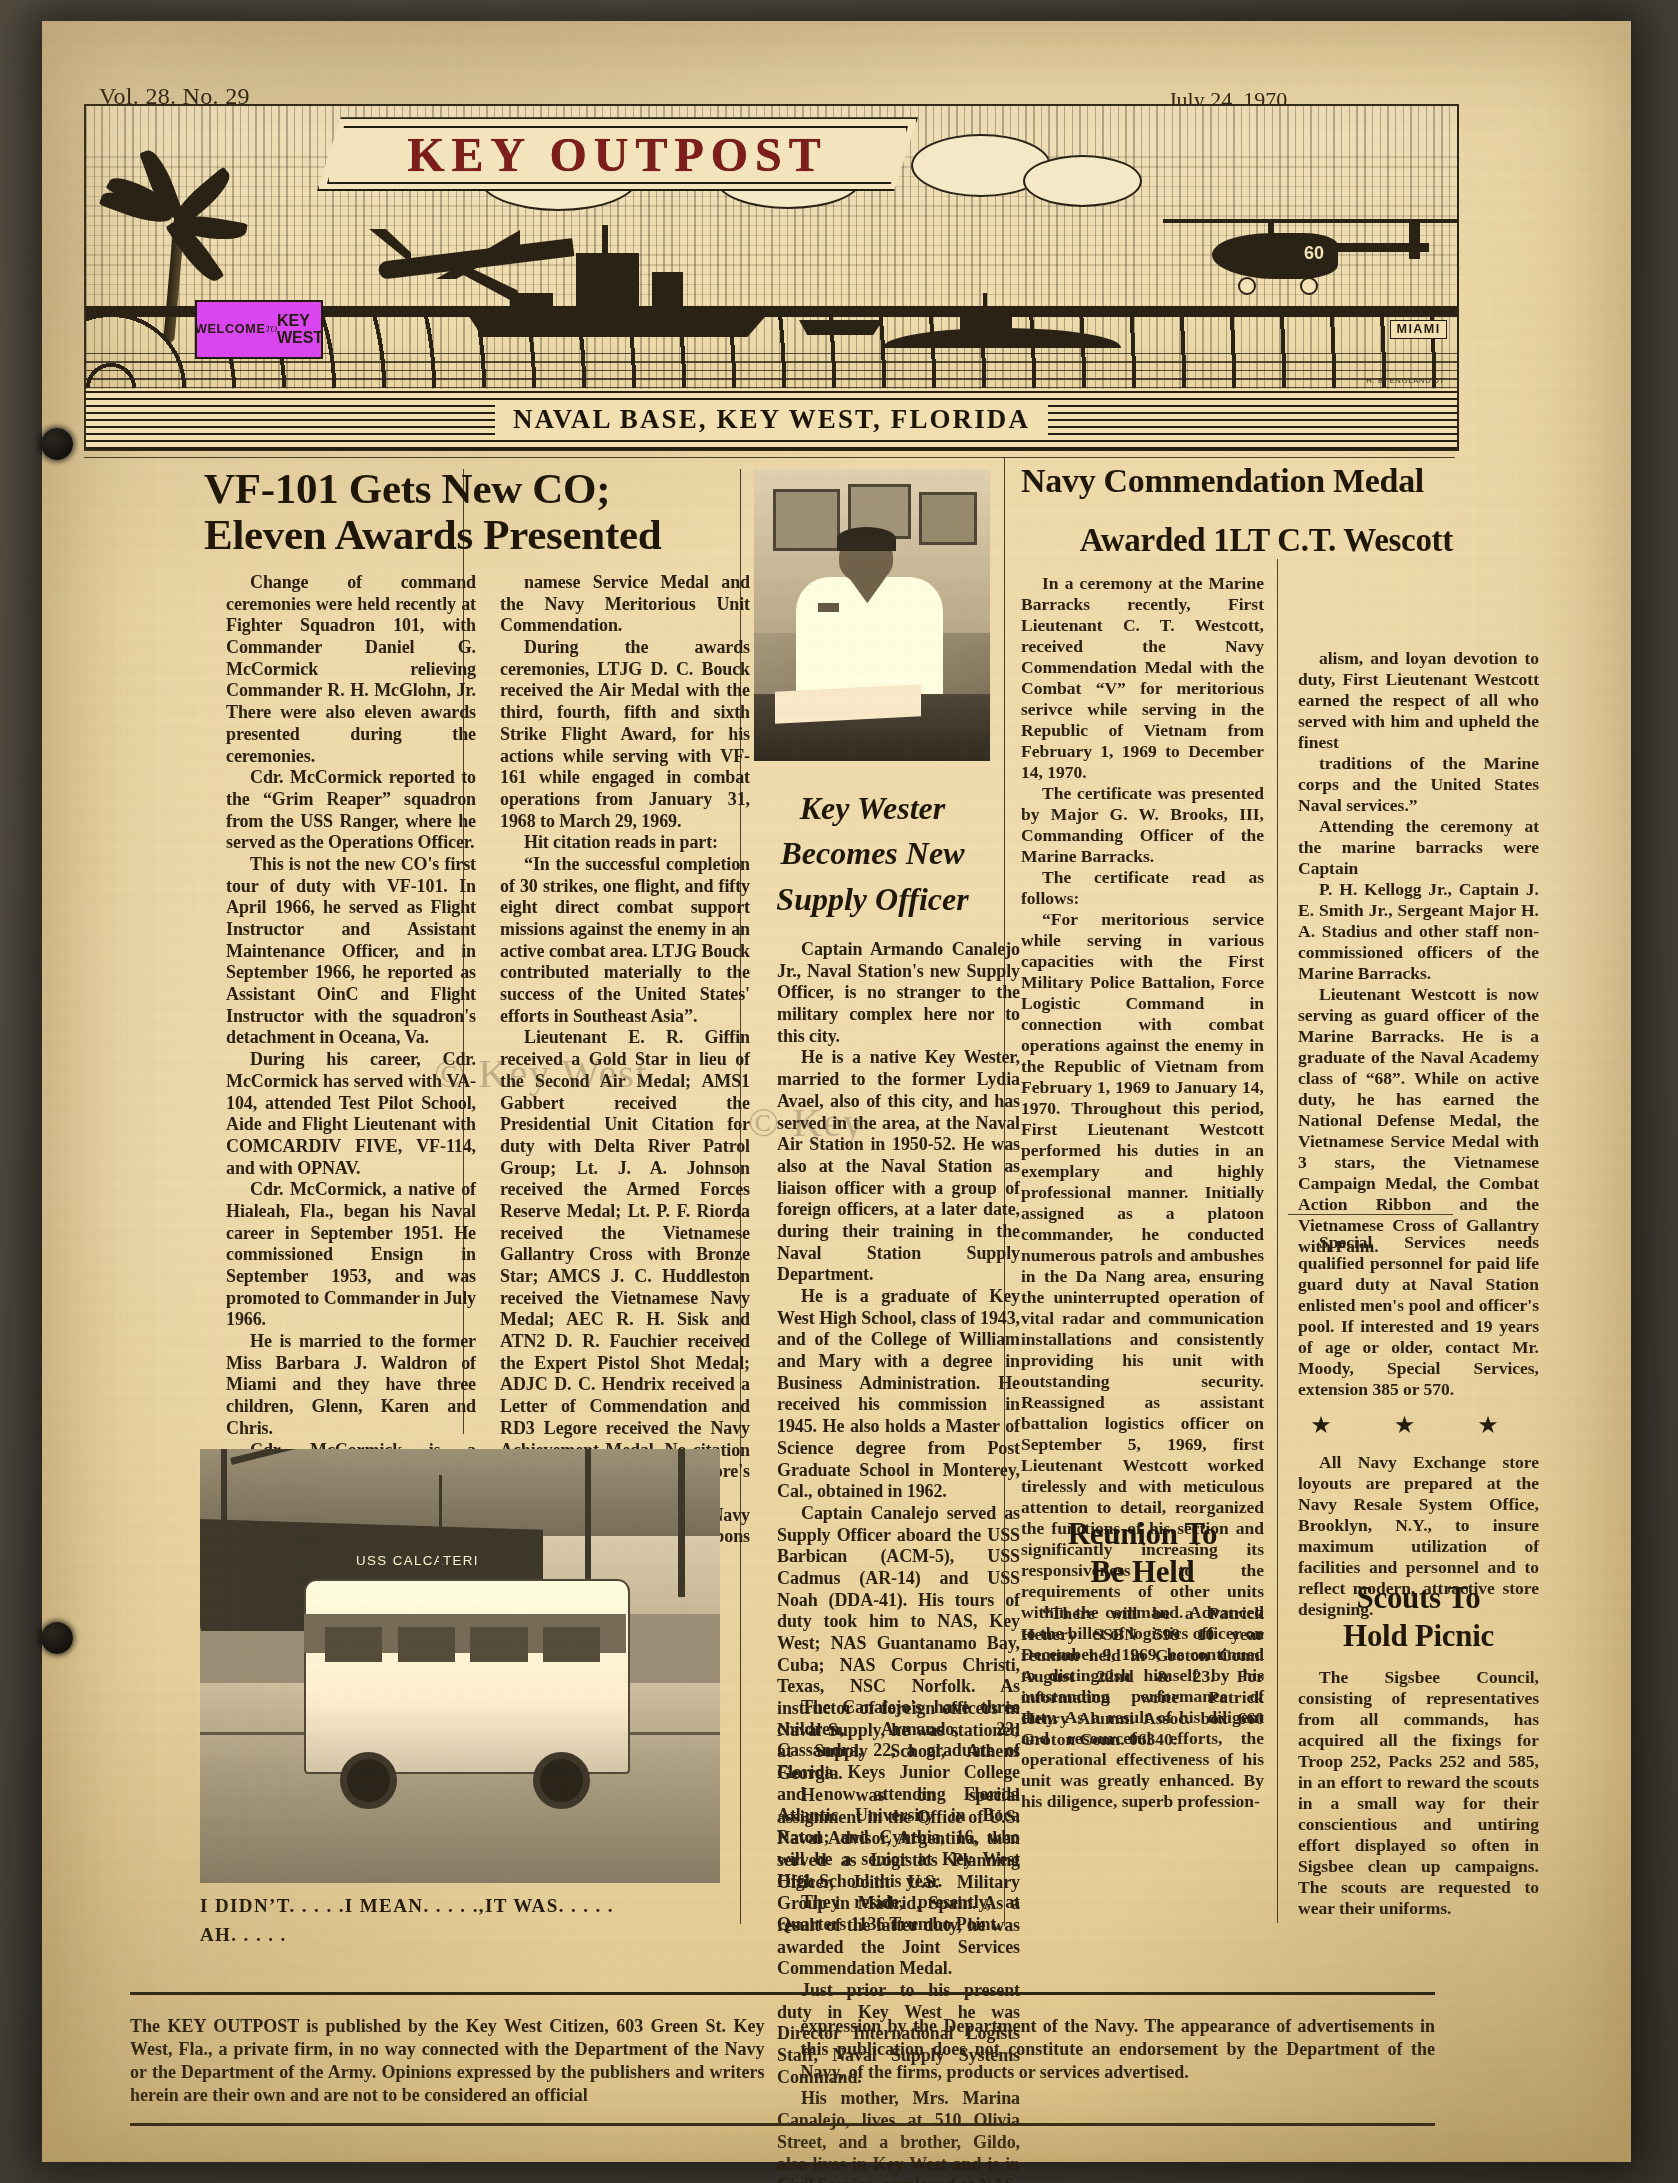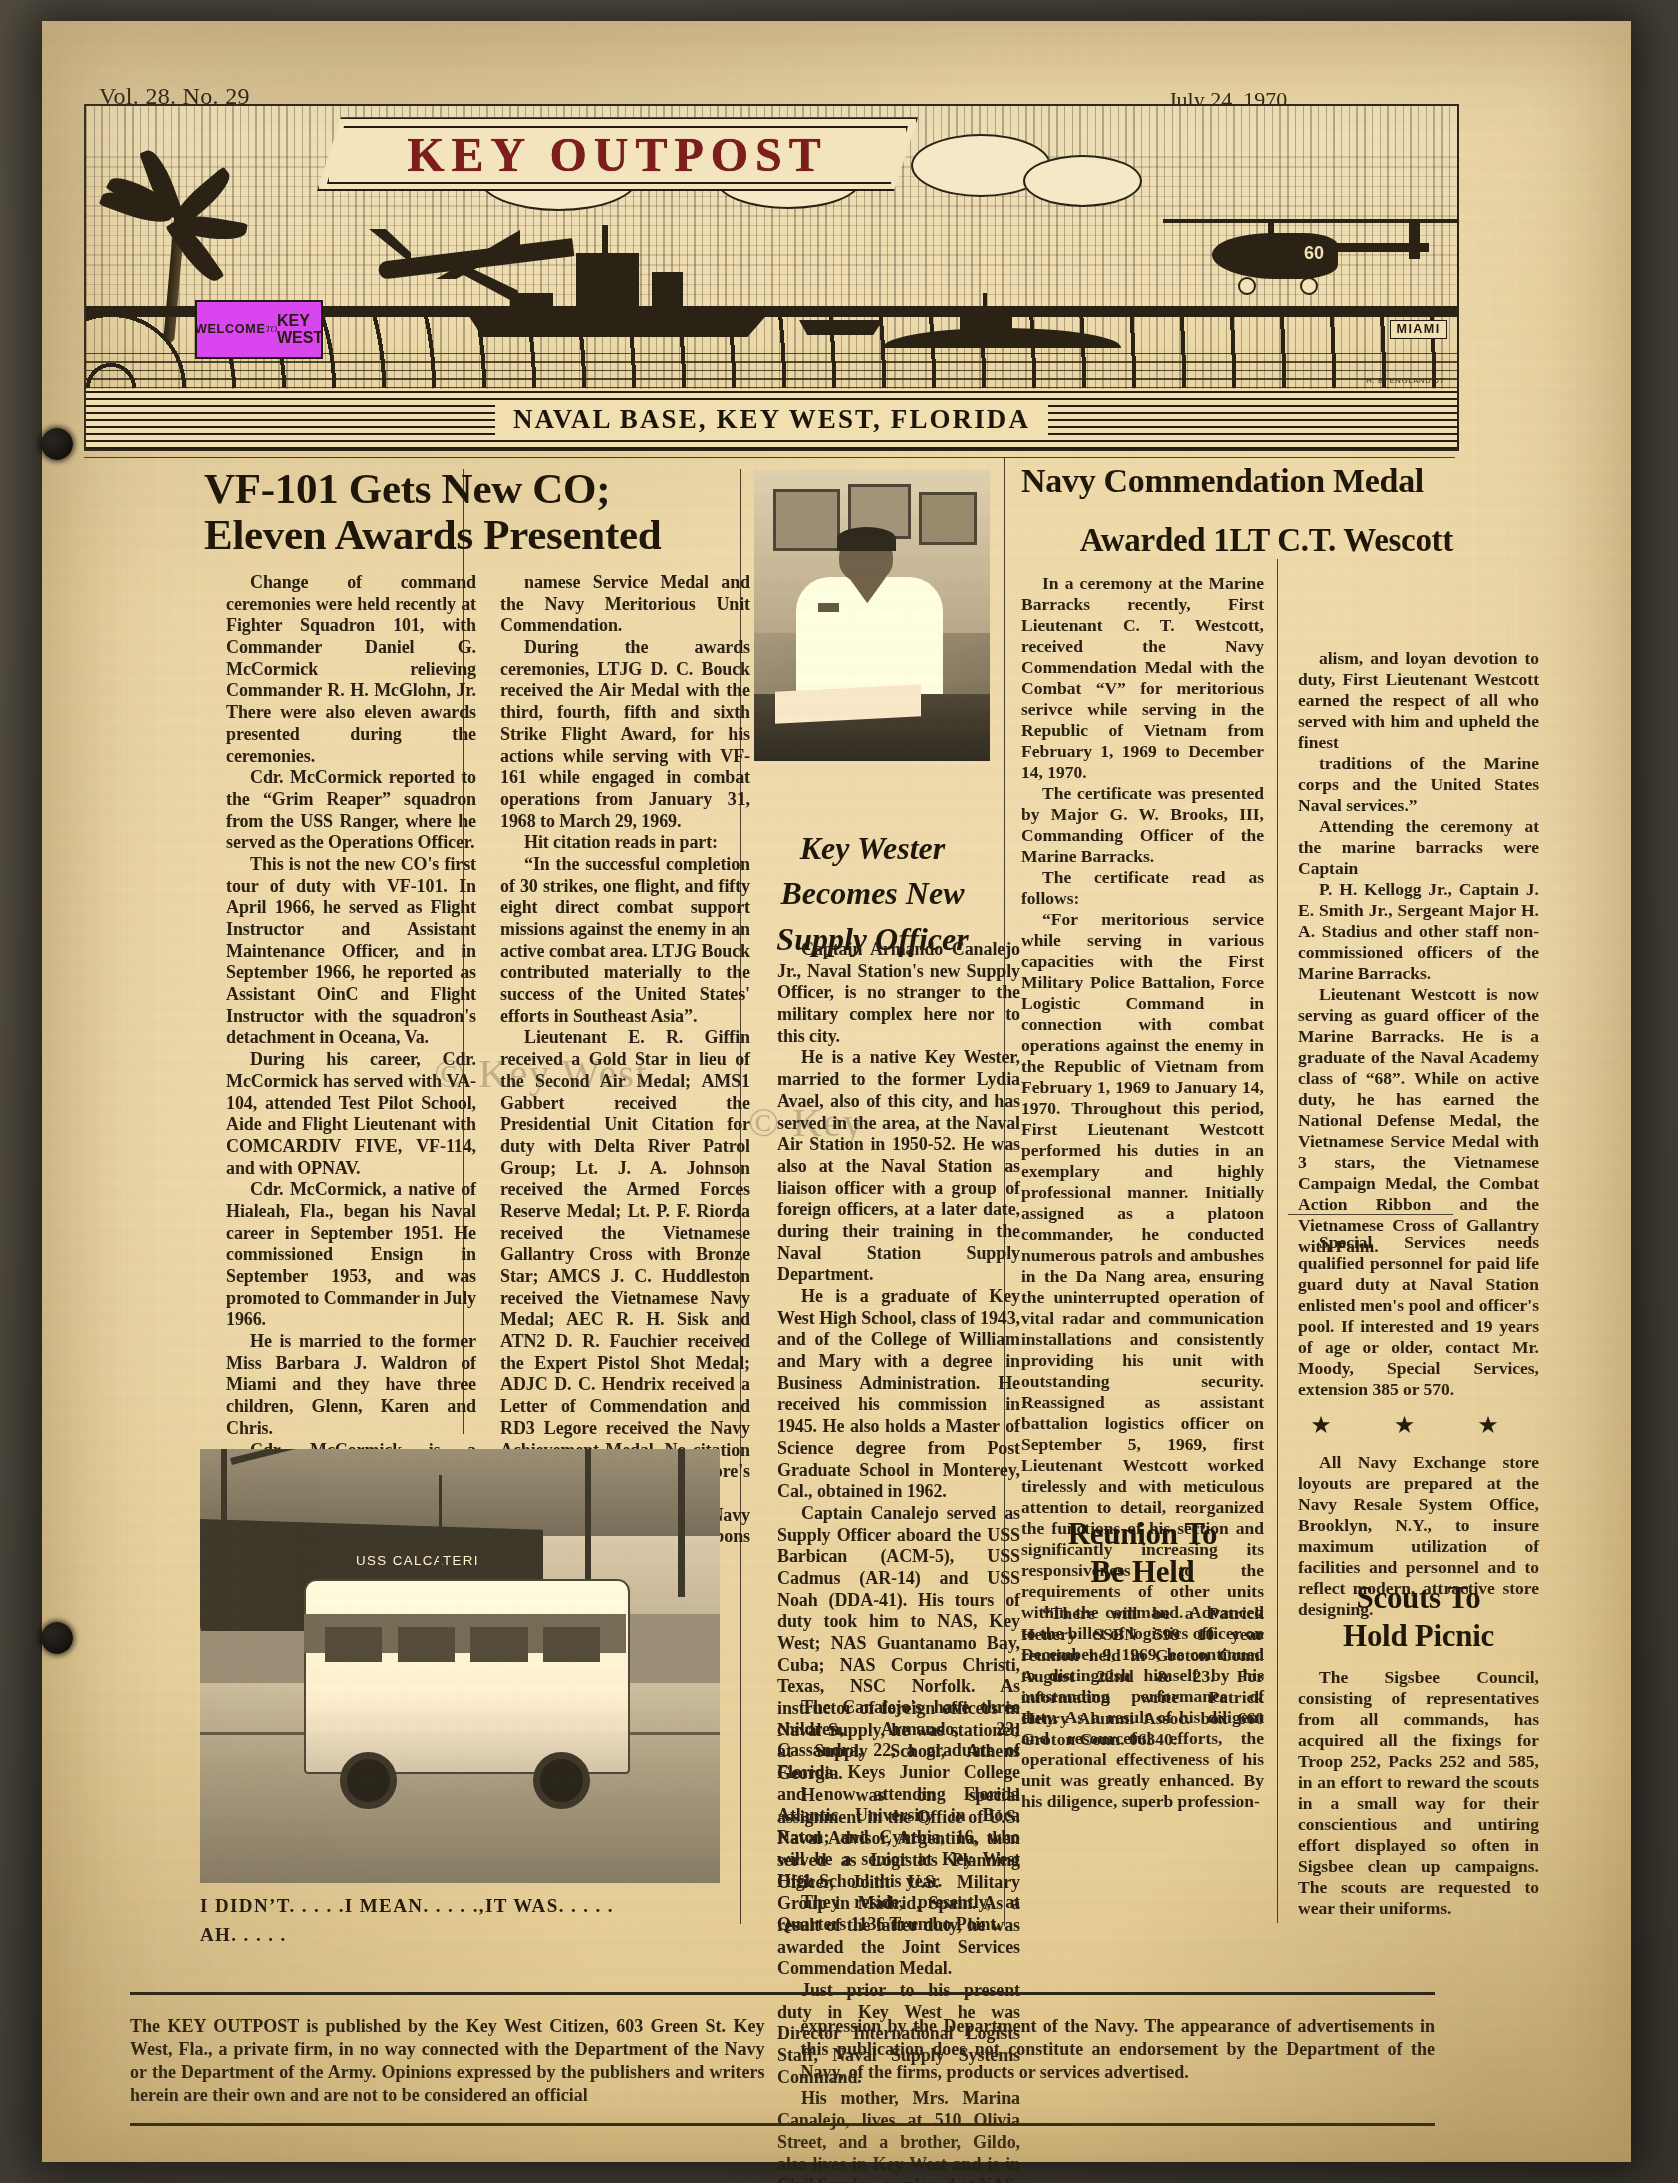--- a/index.html
+++ b/index.html
@@ -343,21 +343,21 @@
       <div class="frame3"></div>
       <div class="torso"></div>
       <div class="head"></div>
       <div class="hair"></div>
       <div class="collar"></div>
       <div class="ribbons"></div>
       <div class="desk"></div>
       <div class="paperdoc"></div>
     </div>
 
-    <div class="subhead-italic" style="left:709px;top:765px;width:243px;margin-top:40px;">
+    <div class="subhead-italic" style="left:709px;top:765px;width:243px;">
       <div>Key Wester</div>
       <div>Becomes New</div>
       <div>Supply Officer</div>
     </div>
 
     <div class="col slab" style="left:709px;top:918px;width:243px;">
       <p>Captain Armando Canalejo Jr., Naval Station's new Supply Officer, is no stranger to the military complex here nor to this city.</p>
       <p>He is a native Key Wester, married to the former Lydia Avael, also of this city, and has served in the area, at the Naval Air Station in 1950-52. He was also at the Naval Station as liaison officer with a group of foreign officers, at a later date, during their training in the Naval Station Supply Department.</p>
       <p>He is a graduate of Key West High School, class of 1943, and of the College of William and Mary with a degree in Business Administration. He received his commission in 1945. He also holds a Master of Science degree from Post Graduate School in Monterey, Cal., obtained in 1962.</p>
       <p>Captain Canalejo served as Supply Officer aboard the USS Barbican (ACM-5), USS Cadmus (AR-14) and USS Noah (DDA-41). His tours of duty took him to NAS, Key West; NAS Guantanamo Bay, Cuba; NAS Corpus Christi, Texas, NSC Norfolk. As instructor of foreign officers in Naval Supply, he was stationed at Supply School, Athens Georgia.</p>

